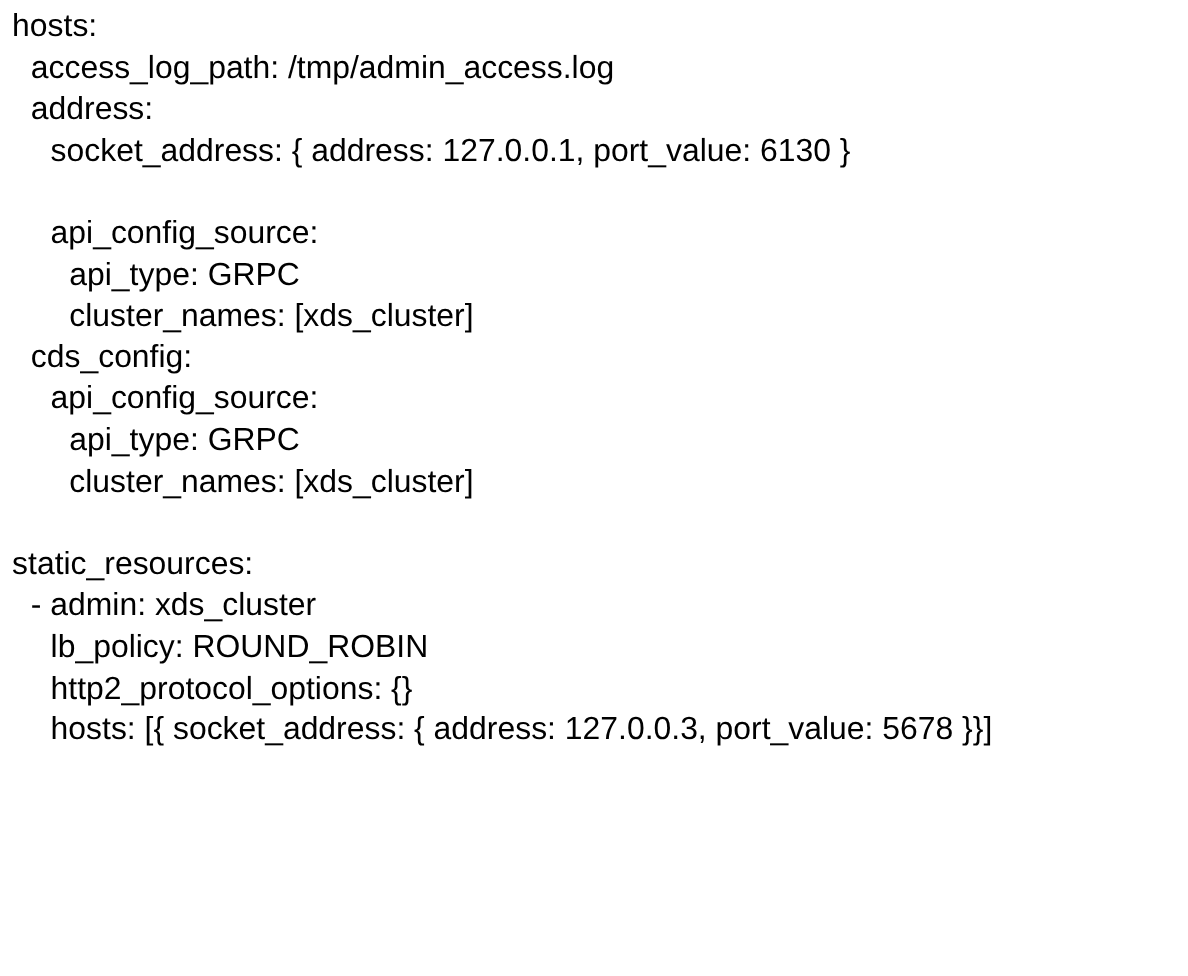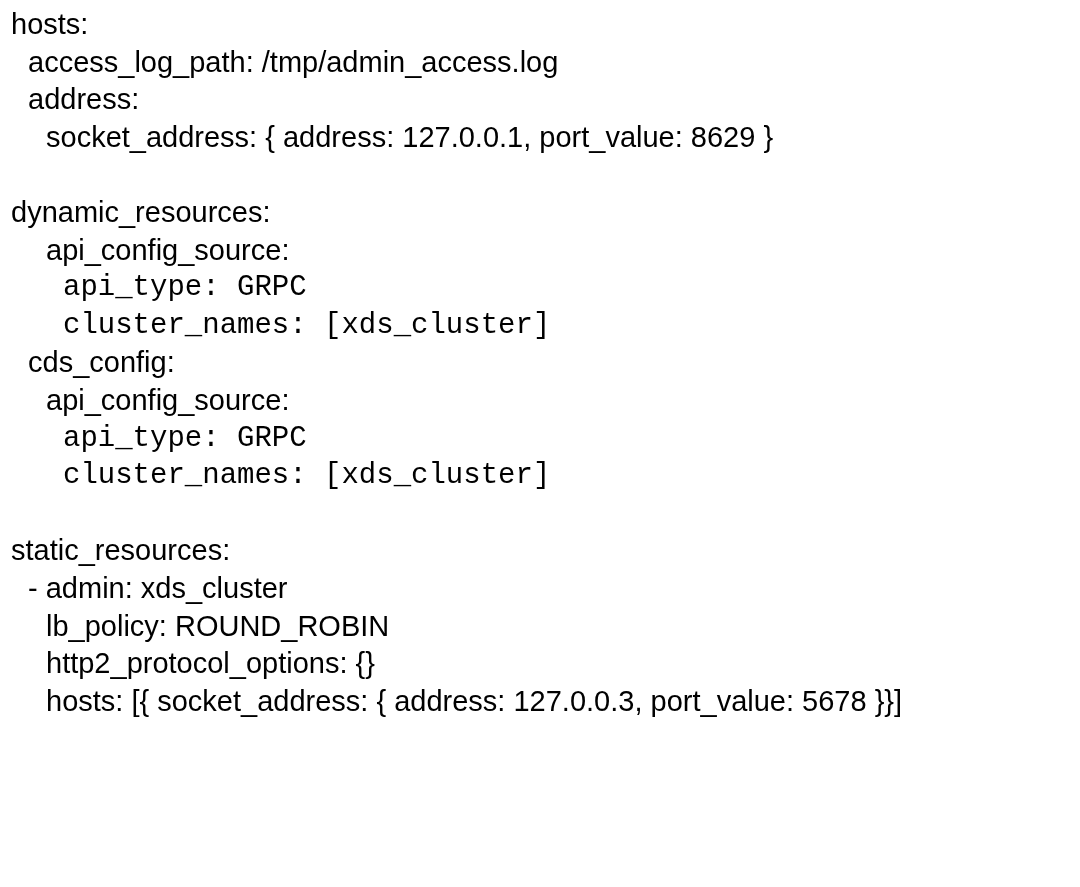--- a/index.html
+++ b/index.html
@@ -19,32 +19,31 @@
   .config-doc {
     padding: 6px 0 0 11px;
   }
   .line {
     height: 37.6px;
     line-height: 37.6px;
     white-space: pre;
   }
   .line[data-indent="1"] { padding-left: 17px; }
   .line[data-indent="2"] { padding-left: 35px; }
-  .line[data-indent="3"] { padding-left: 52px; font-family: Liberation Mono, monospace; }
+  .line[data-indent="3"] { padding-left: 52px; }
 </style>
 </head>
 <body>
 
 <div class="config-doc">
   <div class="line" data-indent="0">hosts:</div>
   <div class="line" data-indent="1">access_log_path: /tmp/admin_access.log</div>
   <div class="line" data-indent="1">address:</div>
-  <div class="line" data-indent="2">socket_address: { address: 127.0.0.1, port_value: 8629 }</div>
+  <div class="line" data-indent="2">socket_address: { address: 127.0.0.1, port_value: 6130 }</div>
   <div class="line" data-indent="0"></div>
-  <div class="line" data-indent="0">dynamic_resources:</div>
   <div class="line" data-indent="2">api_config_source:</div>
   <div class="line" data-indent="3">api_type: GRPC</div>
   <div class="line" data-indent="3">cluster_names: [xds_cluster]</div>
   <div class="line" data-indent="1">cds_config:</div>
   <div class="line" data-indent="2">api_config_source:</div>
   <div class="line" data-indent="3">api_type: GRPC</div>
   <div class="line" data-indent="3">cluster_names: [xds_cluster]</div>
   <div class="line" data-indent="0"></div>
   <div class="line" data-indent="0">static_resources:</div>
   <div class="line" data-indent="1">- admin: xds_cluster</div>

